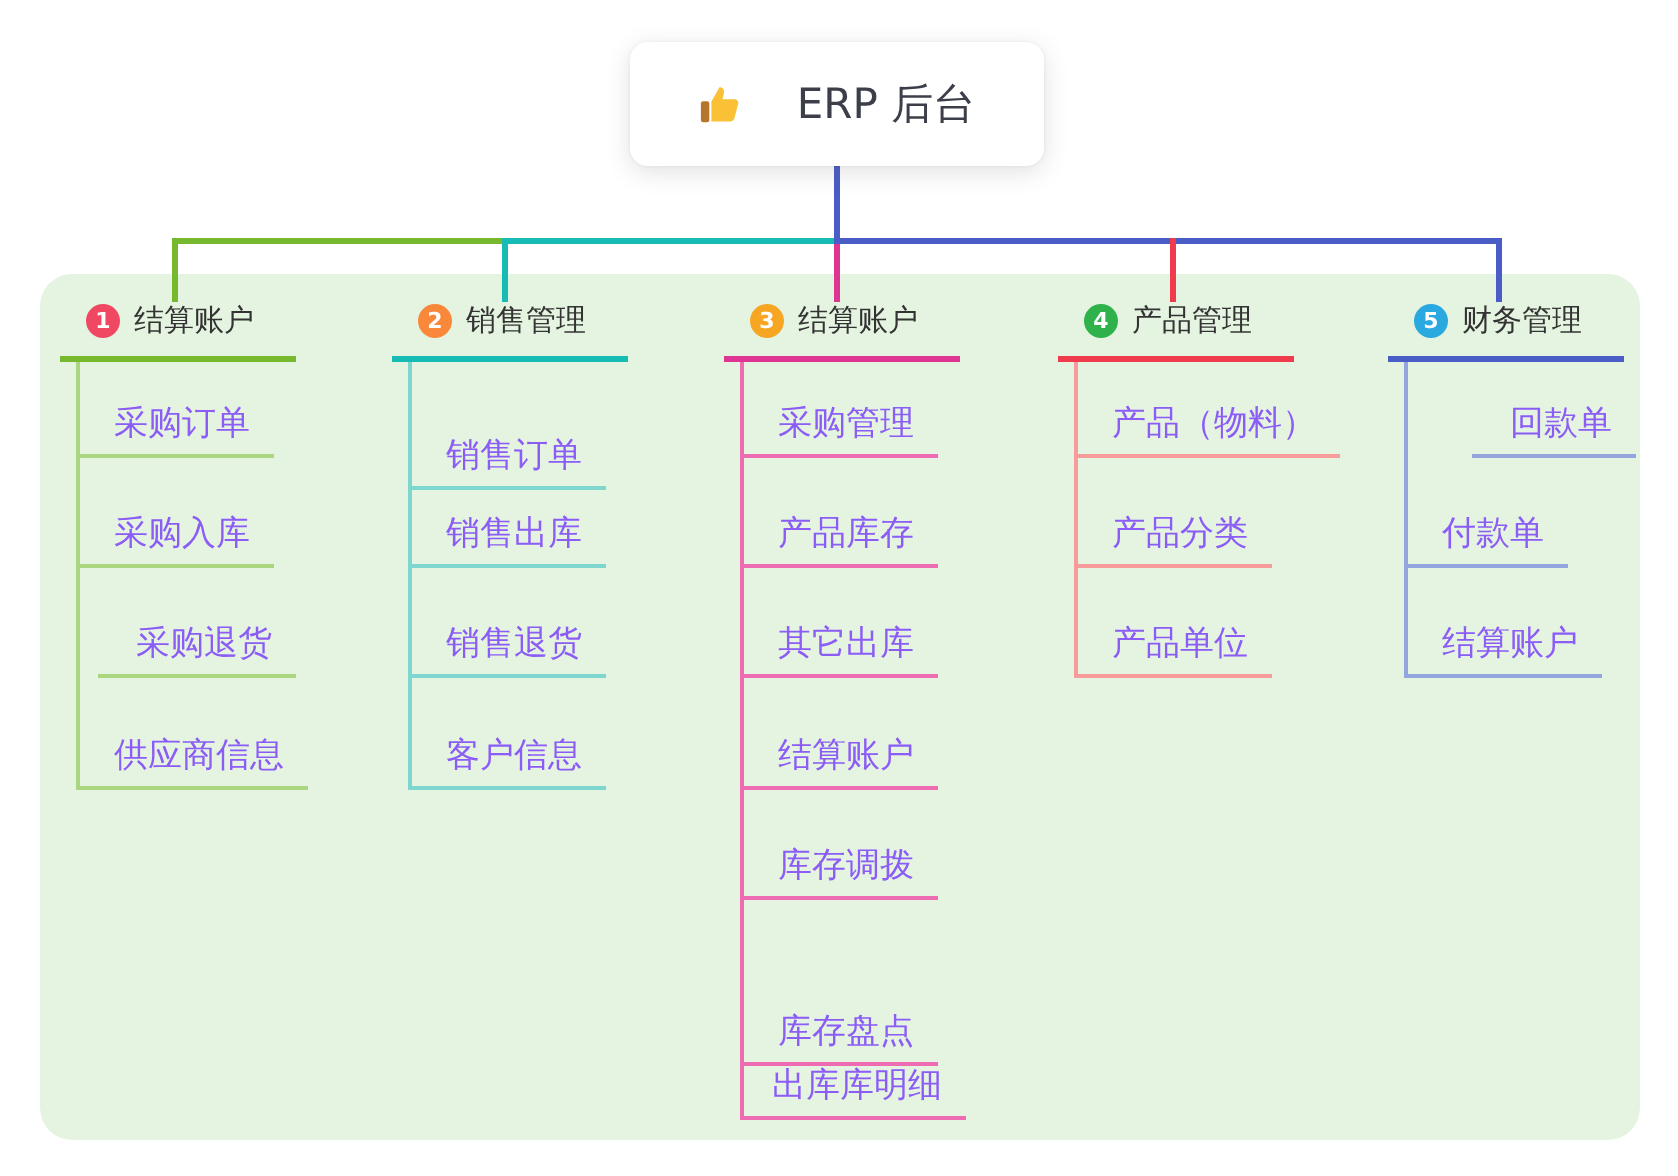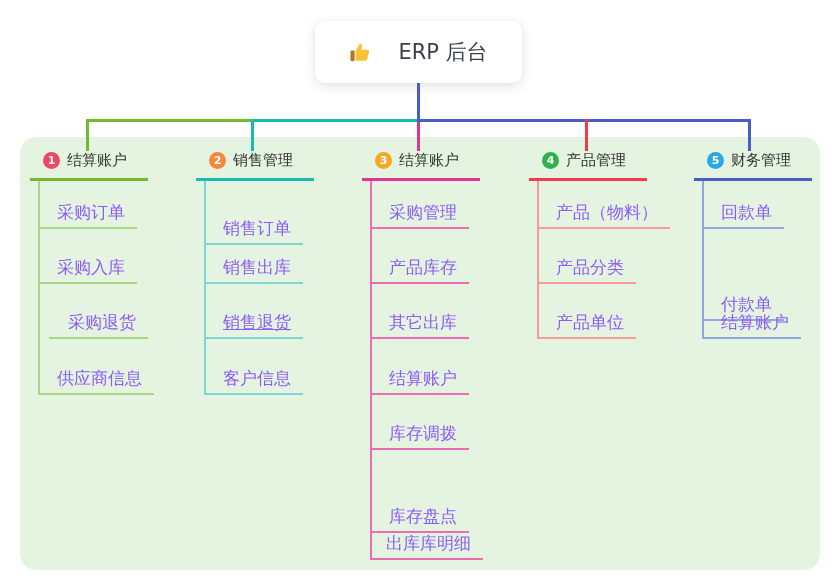--- a/index.html
+++ b/index.html
@@ -76,21 +76,21 @@
       <div class="child" style="left: 38px; top: 204px; border-bottom-color: rgb(169, 214, 127);">采购订单</div>
       <div class="child" style="left: 38px; top: 259px; border-bottom-color: rgb(169, 214, 127);">采购入库</div>
       <div class="child" style="left: 49px; top: 314px; border-bottom-color: rgb(169, 214, 127);">采购退货</div>
       <div class="child" style="left: 38px; top: 370px; border-bottom-color: rgb(169, 214, 127);">供应商信息</div>
       <div class="branch-label" style="left: 196px; top: 151px; border-bottom-color: rgb(22, 188, 180);">
         <span class="badge" style="background: rgb(249, 136, 58);">2</span>
         <span>销售管理</span>
       </div>
       <div class="child" style="left: 204px; top: 204px; border-bottom-color: rgb(127, 214, 206); margin-top: 16px;">销售订单</div>
       <div class="child" style="left: 204px; top: 259px; border-bottom-color: rgb(127, 214, 206);">销售出库</div>
-      <div class="child" style="left: 204px; top: 314px; border-bottom-color: rgb(127, 214, 206); text-decoration: underline;">销售退货</div>
+      <div class="child" style="left: 204px; top: 314px; border-bottom-color: rgb(127, 214, 206);">销售退货</div>
       <div class="child" style="left: 204px; top: 370px; border-bottom-color: rgb(127, 214, 206);">客户信息</div>
       <div class="branch-label" style="left: 362px; top: 151px; border-bottom-color: rgb(221, 53, 145);">
         <span class="badge" style="background: rgb(246, 166, 35);">3</span>
         <span>结算账户</span>
       </div>
       <div class="child" style="left: 370px; top: 204px; border-bottom-color: rgb(238, 108, 178);">采购管理</div>
       <div class="child" style="left: 370px; top: 259px; border-bottom-color: rgb(238, 108, 178);">产品库存</div>
       <div class="child" style="left: 370px; top: 314px; border-bottom-color: rgb(238, 108, 178);">其它出库</div>
       <div class="child" style="left: 370px; top: 370px; border-bottom-color: rgb(238, 108, 178);">结算账户</div>
       <div class="child" style="left: 370px; top: 425px; border-bottom-color: rgb(238, 108, 178);">库存调拨</div>
@@ -100,18 +100,18 @@
         <span class="badge" style="background: rgb(47, 178, 75);">4</span>
         <span>产品管理</span>
       </div>
       <div class="child" style="left: 537px; top: 204px; border-bottom-color: rgb(247, 155, 155);">产品（物料）</div>
       <div class="child" style="left: 537px; top: 259px; border-bottom-color: rgb(247, 155, 155);">产品分类</div>
       <div class="child" style="left: 537px; top: 314px; border-bottom-color: rgb(247, 155, 155);">产品单位</div>
       <div class="branch-label" style="left: 694px; top: 151px; border-bottom-color: rgb(74, 92, 197);">
         <span class="badge" style="background: rgb(42, 168, 224);">5</span>
         <span>财务管理</span>
       </div>
-      <div class="child" style="left: 702px; top: 204px; border-bottom-color: rgb(146, 165, 222);">回款单</div>
-      <div class="child" style="left: 702px; top: 259px; border-bottom-color: rgb(146, 165, 222); margin-top: 37px;">付款单</div>
+      <div class="child" style="left: 736px; top: 204px; border-bottom-color: rgb(146, 165, 222);">回款单</div>
+      <div class="child" style="left: 702px; top: 259px; border-bottom-color: rgb(146, 165, 222);">付款单</div>
       <div class="child" style="left: 702px; top: 314px; border-bottom-color: rgb(146, 165, 222);">结算账户</div>
     </div>
 
 </div>
 
 </body></html>

